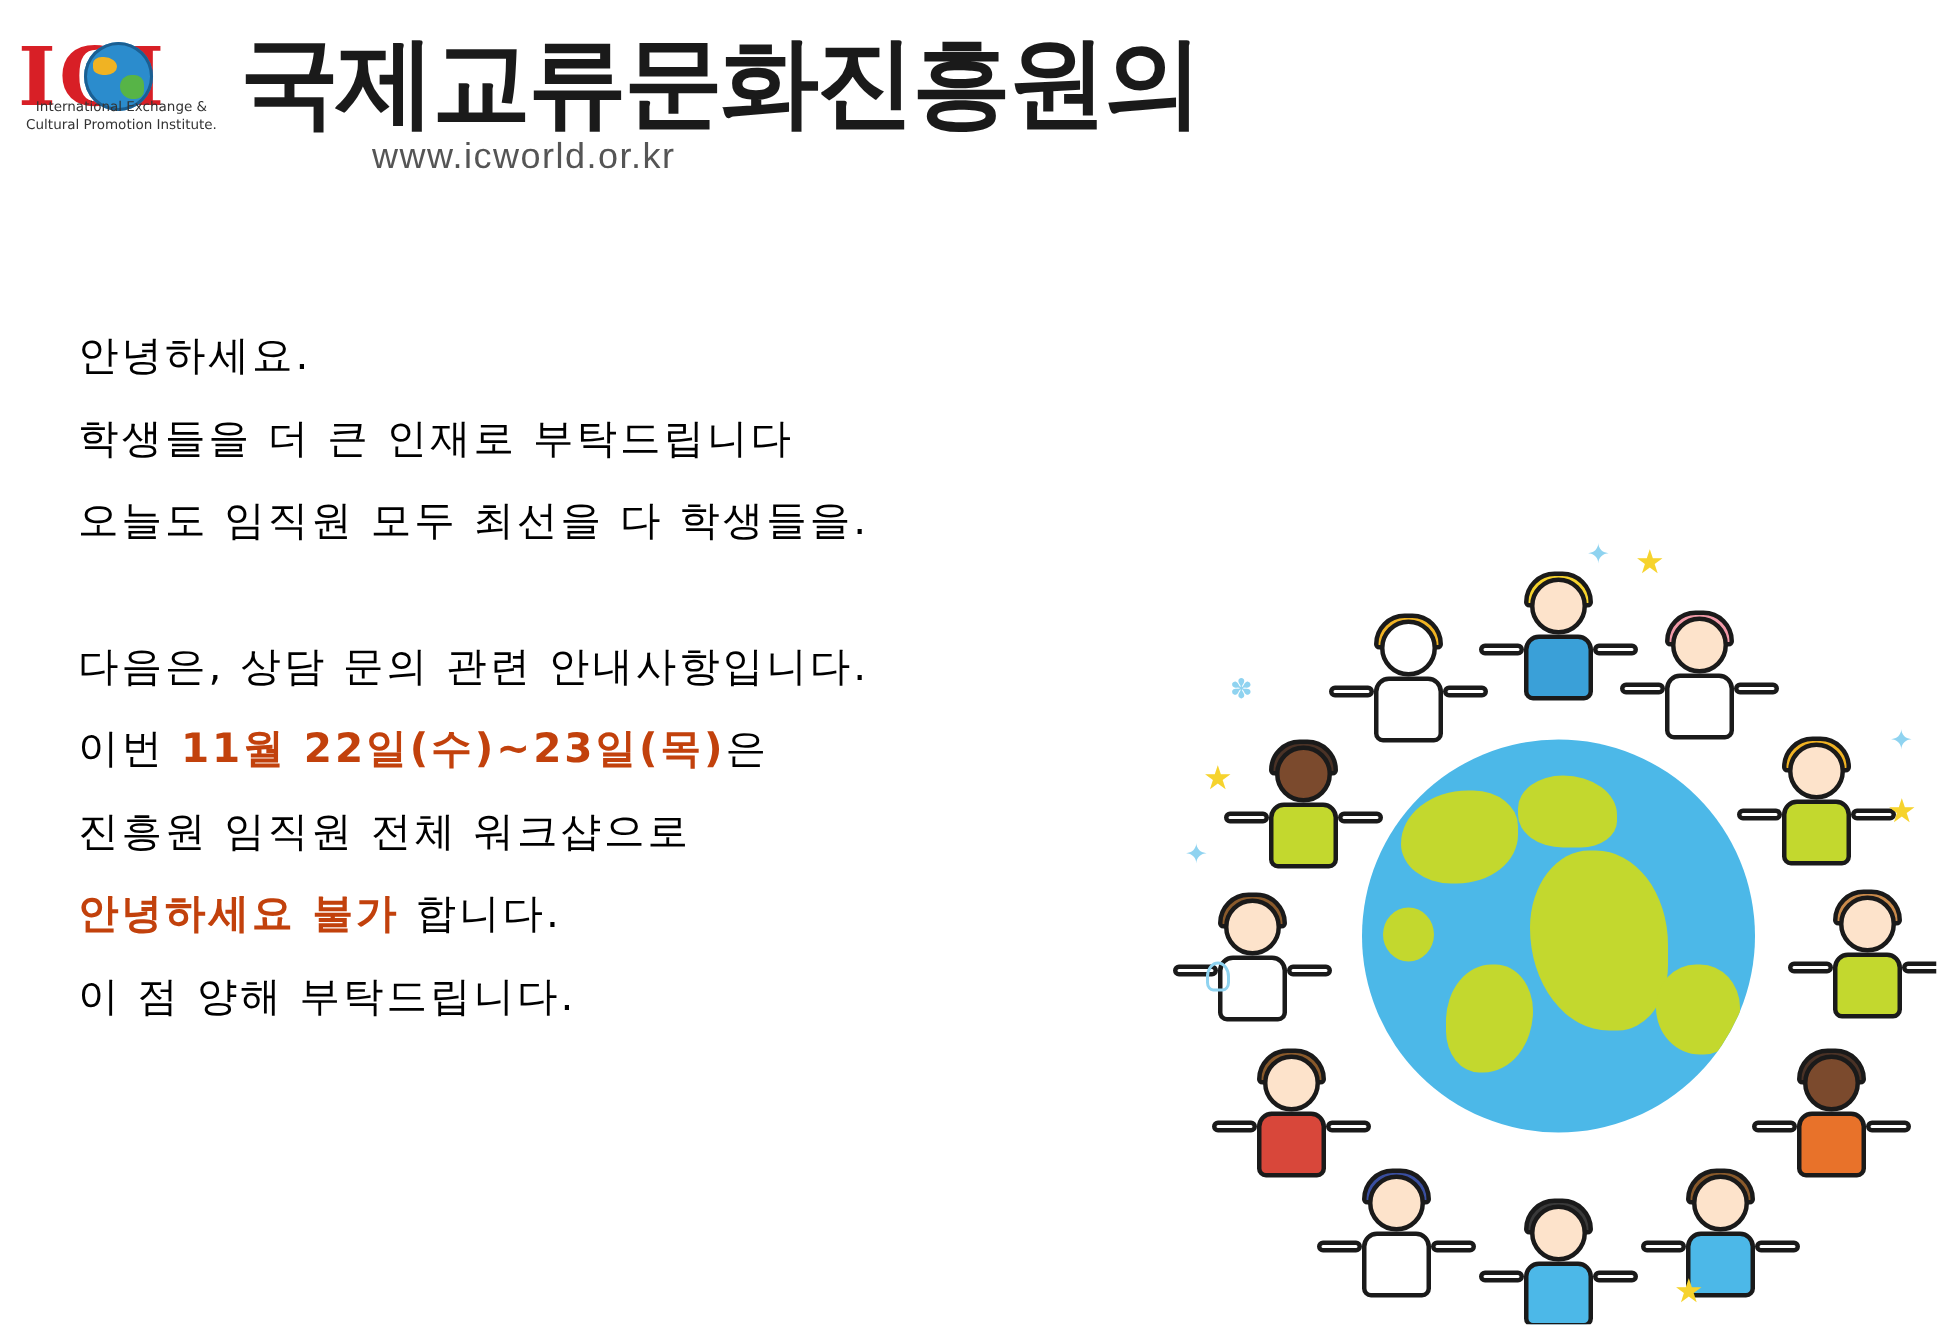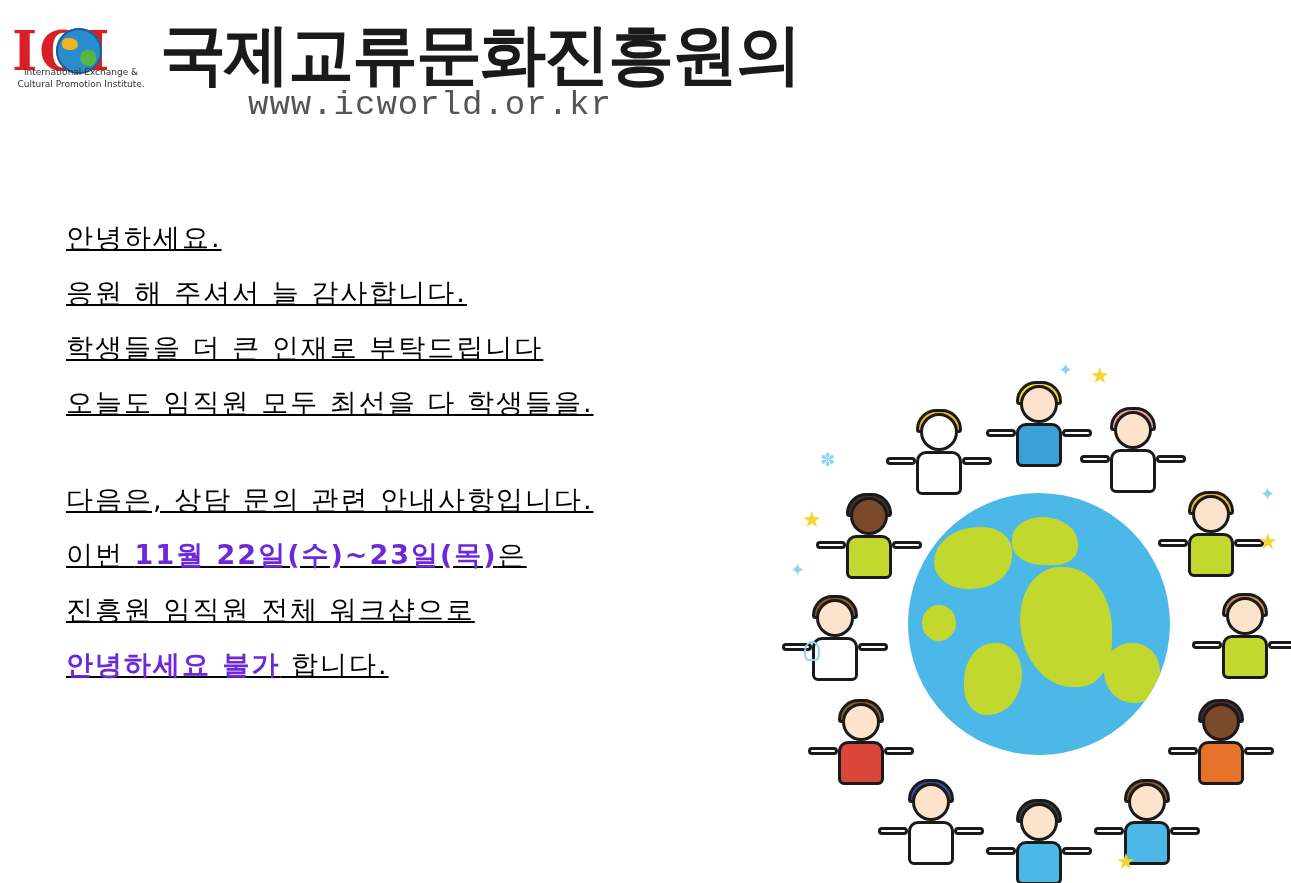--- a/index.html
+++ b/index.html
@@ -97,49 +97,48 @@
     font-size: 66px;
     line-height: 78px;
     letter-spacing: -2px;
     color: #1a1a1a;
     white-space: nowrap;
   }
   .logo-url {
     position: absolute;
     left: 248px;
     top: 82px;
-    font-family: Liberation Mono, monospace;
-    font-size: 34px;
+    font-family: Liberation Sans, sans-serif;
+    font-size: 24px;
     line-height: 30px;
     letter-spacing: 1px;
     color: #555555;
     white-space: nowrap;
   }
 
   
   .message {
     position: absolute;
-    left: 66px;
+    left: 52px;
     top: 210px;
     width: 700px;
-    text-decoration: underline;
   }
   .line {
     font-family: "DejaVu Sans", "Liberation Sans", sans-serif;
     font-size: 27px;
     line-height: 55px;
     letter-spacing: 2px;
     color: #000000;
     white-space: nowrap;
   }
   .spacer {
     height: 42px;
   }
   .hl {
-    color: #6d28d9;
+    color: #c2410c;
     font-weight: bold;
   }
 
   
   .illustration {
     position: absolute;
     left: 790px;
     top: 355px;
     width: 500px;
     height: 528px;
@@ -247,37 +246,39 @@
     <div class="logo-sub">
       <div>International Exchange &amp;</div>
       <div>Cultural Promotion Institute.</div>
     </div>
     <div class="logo-korean">국제교류문화진흥원의</div>
     <div class="logo-url">www.icworld.or.kr</div>
   </div>
 
   <div class="message">
     <div class="line">안녕하세요.</div>
-    <div class="line">응원 해 주셔서 늘 감사합니다.</div>
     <div class="line">학생들을 더 큰 인재로 부탁드립니다</div>
     <div class="line">오늘도 임직원 모두 최선을 다 학생들을.</div>
 
     <div class="spacer"></div>
 
     <div class="line">
       <span>다음은, 상담 문의 관련 안내사항입니다.</span><span class="hl"></span><span></span>
     </div>
     <div class="line">
       <span>이번 </span><span class="hl">11월 22일(수)~23일(목)</span><span>은</span>
     </div>
     <div class="line">
       <span>진흥원 임직원 전체 워크샵으로</span><span class="hl"></span><span></span>
     </div>
     <div class="line">
       <span></span><span class="hl">안녕하세요 불가</span><span> 합니다.</span>
+    </div>
+    <div class="line">
+      <span>이 점 양해 부탁드립니다.</span><span class="hl"></span><span></span>
     </div>
   </div>
 
   <div class="illustration">
 
     <div class="globe-big">
       <div class="cont c1"></div>
       <div class="cont c2"></div>
       <div class="cont c3"></div>
       <div class="cont c4"></div>

